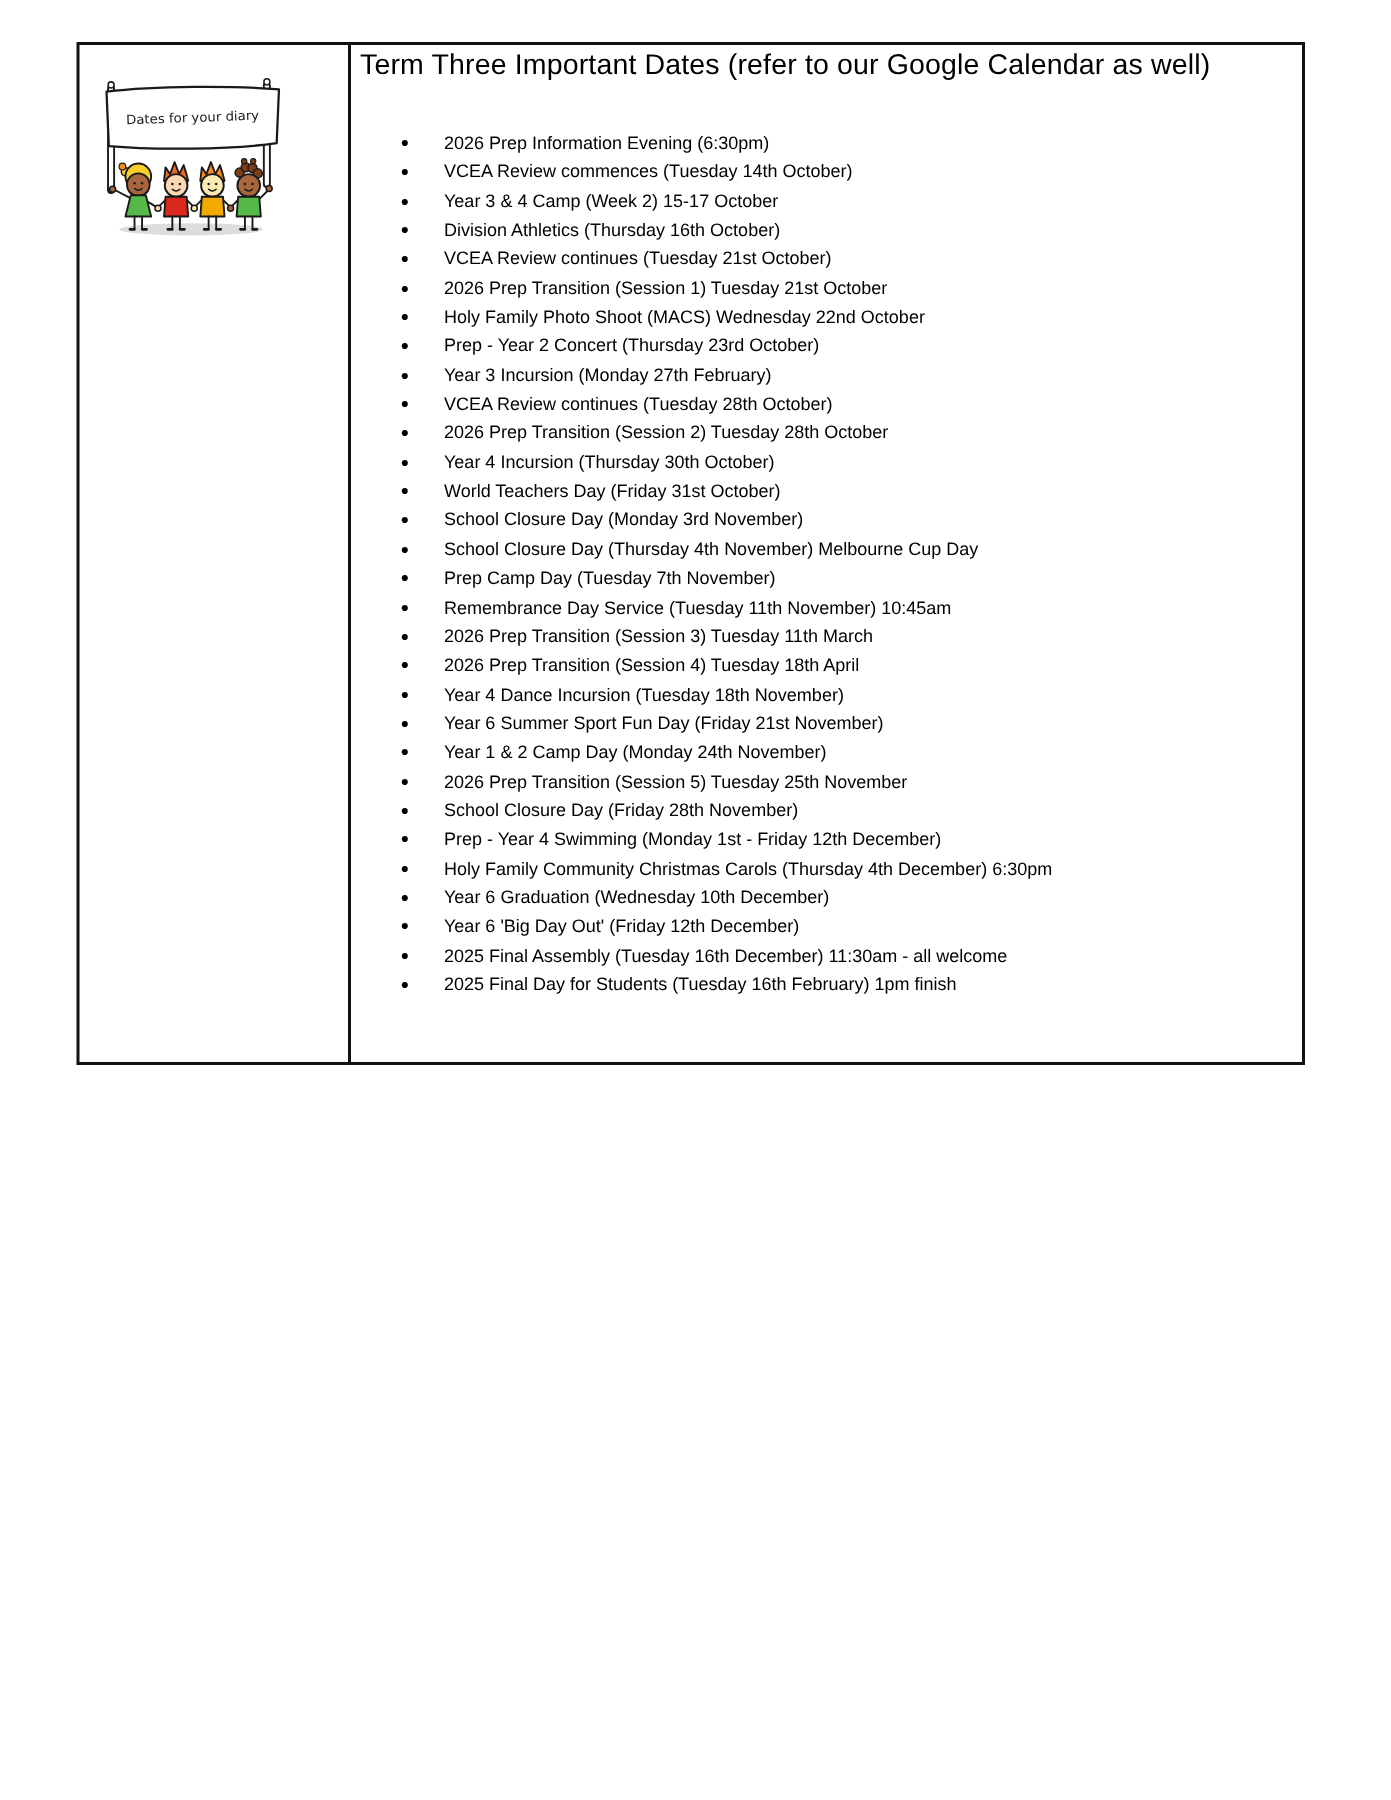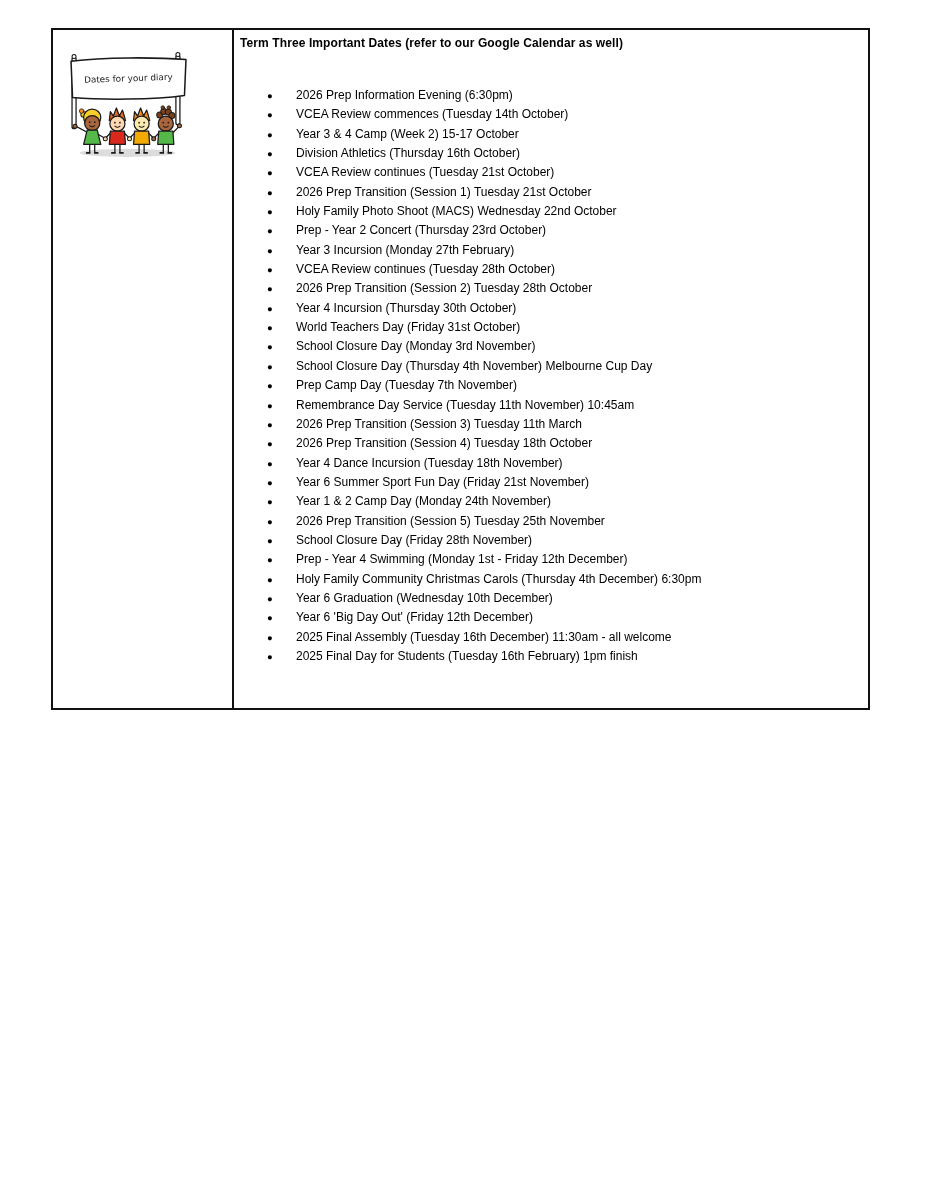--- a/index.html
+++ b/index.html
@@ -38,23 +38,23 @@
   .clipart {
     display: block;
     margin: 22px 0 0 15px;
   }
   .cell-right {
     flex: 1 1 auto;
     box-sizing: border-box;
     padding: 4px 8px 0 6px;
   }
   .title {
-    font-size: 12px;
+    font-size: 19px;
     line-height: 19px;
-    font-weight: bold;
+    font-weight: normal;
     letter-spacing: 0.1px;
   }
   ul.dates-list {
     list-style: none;
     margin: 33px 0 0 0;
     padding: 0;
   }
   ul.dates-list li {
     position: relative;
     padding-left: 56px;
@@ -176,21 +176,21 @@
           <li>Year 3 Incursion (Monday 27th February)</li>
           <li>VCEA Review continues (Tuesday 28th October)</li>
           <li>2026 Prep Transition (Session 2) Tuesday 28th October</li>
           <li>Year 4 Incursion (Thursday 30th October)</li>
           <li>World Teachers Day (Friday 31st October)</li>
           <li>School Closure Day (Monday 3rd November)</li>
           <li>School Closure Day (Thursday 4th November) Melbourne Cup Day</li>
           <li>Prep Camp Day (Tuesday 7th November)</li>
           <li>Remembrance Day Service (Tuesday 11th November) 10:45am</li>
           <li>2026 Prep Transition (Session 3) Tuesday 11th March</li>
-          <li>2026 Prep Transition (Session 4) Tuesday 18th October</li>
+          <li>2026 Prep Transition (Session 4) Tuesday 18th April</li>
           <li>Year 4 Dance Incursion (Tuesday 18th November)</li>
           <li>Year 6 Summer Sport Fun Day (Friday 21st November)</li>
           <li>Year 1 &amp; 2 Camp Day (Monday 24th November)</li>
           <li>2026 Prep Transition (Session 5) Tuesday 25th November</li>
           <li>School Closure Day (Friday 28th November)</li>
           <li>Prep - Year 4 Swimming (Monday 1st - Friday 12th December)</li>
           <li>Holy Family Community Christmas Carols (Thursday 4th December) 6:30pm</li>
           <li>Year 6 Graduation (Wednesday 10th December)</li>
           <li>Year 6 'Big Day Out' (Friday 12th December)</li>
           <li>2025 Final Assembly (Tuesday 16th December) 11:30am - all welcome</li>

